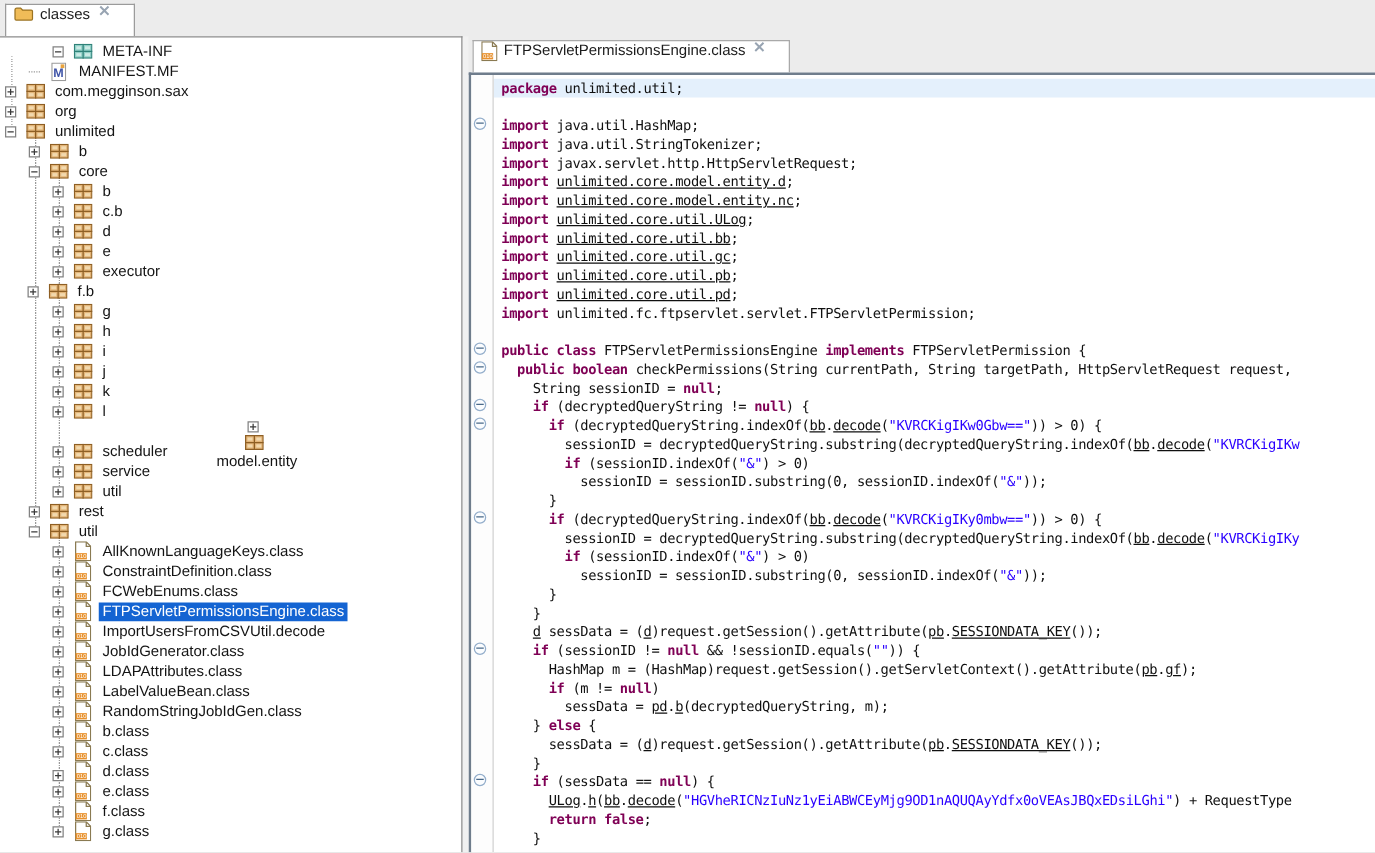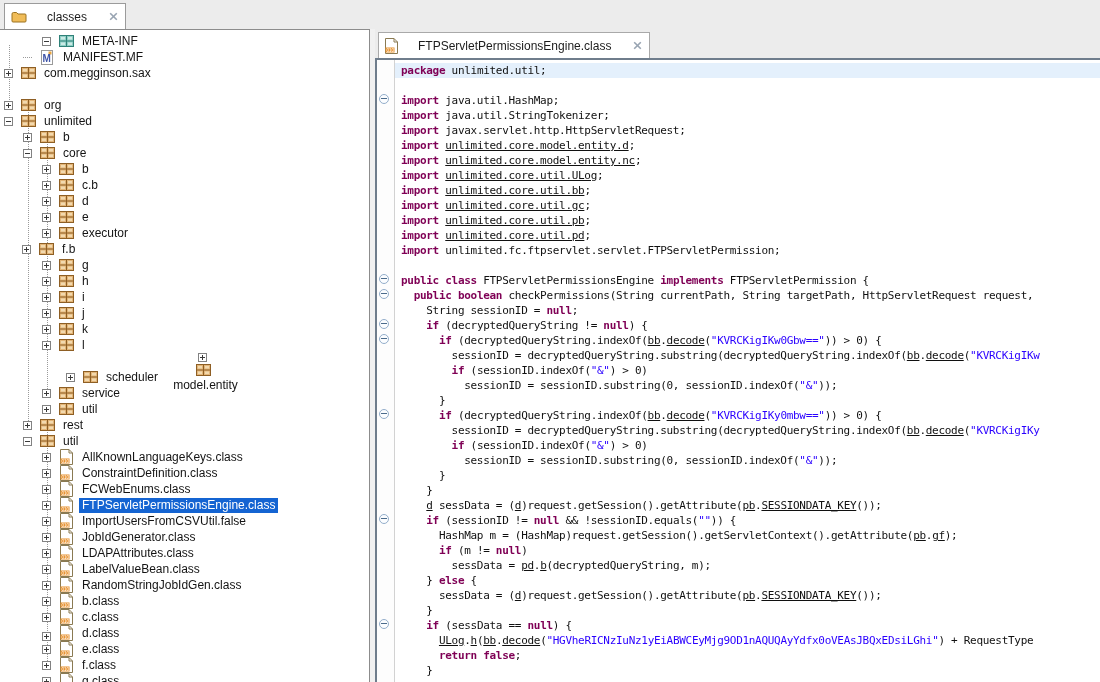--- a/index.html
+++ b/index.html
@@ -1,22 +1,22 @@
 <!DOCTYPE html>
 <html><head>
 <meta charset="utf-8">
 <style>
   html,body{margin:0;padding:0;background:#DADADA;}
   .window{position:relative;width:1100px;height:682px;background:#ECECEC;overflow:hidden;
           font-family:"Liberation Sans","DejaVu Sans",sans-serif;-webkit-font-smoothing:antialiased;}
 
   
   .main-tabbar{height:29px;position:relative;background:#ECECEC;border-bottom:0;}
-  .tab{position:absolute;top:3px;height:26px;box-sizing:border-box;display:flex;align-items:center;gap:20px;
-       background:#FFFFFF;border:1px solid #9B9B9B;border-bottom:none;padding:0 7px 0 6px;
+  .tab{position:absolute;top:3px;height:26px;box-sizing:border-box;display:flex;align-items:flex-start;gap:5px;
+       background:#FFFFFF;border:1px solid #9B9B9B;border-bottom:none;padding:0 19px 0 6px;
        font-size:12px;color:#1c1c1c;white-space:nowrap;}
   .main-tabbar .tab{left:4px;}
   .tab-ic{display:flex;align-items:center;}
   .tab-close{display:flex;align-items:center;margin-left:2px;cursor:pointer;}
 
   
   .content{display:flex;height:653px;}
   .tree-panel{width:370px;flex:none;box-sizing:border-box;border-top:1px solid #8C8C8C;border-right:1px solid #8C8C8C;
               background:#fff;position:relative;padding-top:3px;overflow:hidden;}
   .gap{width:5px;flex:none;background:#F1F1F1;}
@@ -113,21 +113,21 @@
               <line x1="7.5" y1="0" x2="7.5" y2="12" stroke="#8E5F24"></line>
               <line x1="0" y1="6" x2="15" y2="6" stroke="#8E5F24"></line>
               <rect x="2" y="2" width="4" height="2.5" fill="#F2D9AE"></rect>
               <rect x="9" y="2" width="4" height="2.5" fill="#F2D9AE"></rect>
               <rect x="2" y="7.5" width="4" height="2.5" fill="#F2D9AE"></rect>
               <rect x="9" y="7.5" width="4" height="2.5" fill="#F2D9AE"></rect>
             </svg>
           </span>
           <span class="tlabel">com.megginson.sax</span>
         </div>
-        <div class="trow" style="padding-left: 4px; margin-top: 16px;">
+        <div class="trow" style="padding-left: 4px;">
           <span class="exp plus"></span>
           <span class="ticon">
             <svg width="15" height="12" viewBox="0 0 15 12">
               <rect x="0.5" y="0.5" width="14" height="11" fill="#E3B578" stroke="#8E5F24"></rect>
               <line x1="7.5" y1="0" x2="7.5" y2="12" stroke="#8E5F24"></line>
               <line x1="0" y1="6" x2="15" y2="6" stroke="#8E5F24"></line>
               <rect x="2" y="2" width="4" height="2.5" fill="#F2D9AE"></rect>
               <rect x="9" y="2" width="4" height="2.5" fill="#F2D9AE"></rect>
               <rect x="2" y="7.5" width="4" height="2.5" fill="#F2D9AE"></rect>
               <rect x="9" y="7.5" width="4" height="2.5" fill="#F2D9AE"></rect>
@@ -368,21 +368,21 @@
               <line x1="7.5" y1="0" x2="7.5" y2="12" stroke="#8E5F24"></line>
               <line x1="0" y1="6" x2="15" y2="6" stroke="#8E5F24"></line>
               <rect x="2" y="2" width="4" height="2.5" fill="#F2D9AE"></rect>
               <rect x="9" y="2" width="4" height="2.5" fill="#F2D9AE"></rect>
               <rect x="2" y="7.5" width="4" height="2.5" fill="#F2D9AE"></rect>
               <rect x="9" y="7.5" width="4" height="2.5" fill="#F2D9AE"></rect>
             </svg>
           </span>
           <span class="tlabel">model.entity</span>
         </div>
-        <div class="trow" style="padding-left: 42px; margin-left: 24px;">
+        <div class="trow" style="padding-left: 42px;">
           <span class="exp plus"></span>
           <span class="ticon">
             <svg width="15" height="12" viewBox="0 0 15 12">
               <rect x="0.5" y="0.5" width="14" height="11" fill="#E3B578" stroke="#8E5F24"></rect>
               <line x1="7.5" y1="0" x2="7.5" y2="12" stroke="#8E5F24"></line>
               <line x1="0" y1="6" x2="15" y2="6" stroke="#8E5F24"></line>
               <rect x="2" y="2" width="4" height="2.5" fill="#F2D9AE"></rect>
               <rect x="9" y="2" width="4" height="2.5" fill="#F2D9AE"></rect>
               <rect x="2" y="7.5" width="4" height="2.5" fill="#F2D9AE"></rect>
               <rect x="9" y="7.5" width="4" height="2.5" fill="#F2D9AE"></rect>
@@ -501,21 +501,21 @@
         <div class="trow" style="padding-left: 42px;">
           <span class="exp plus"></span>
           <span class="ticon">
             <svg width="13" height="16" viewBox="0 0 13 16">
               <path d="M0.5 0.5 H9 L12.5 4 V15.5 H0.5 Z" fill="#fff" stroke="#8A7A52"></path>
               <path d="M9 0.5 V4 H12.5" fill="none" stroke="#8A7A52"></path>
               <rect x="0.5" y="9.5" width="9" height="5" fill="#E8912D"></rect>
               <text x="1.4" y="13.7" font-size="4.6" fill="#fff" font-family="Liberation Sans,sans-serif">010</text>
             </svg>
           </span>
-          <span class="tlabel">ImportUsersFromCSVUtil.false</span>
+          <span class="tlabel">ImportUsersFromCSVUtil.decode</span>
         </div>
         <div class="trow" style="padding-left: 42px;">
           <span class="exp plus"></span>
           <span class="ticon">
             <svg width="13" height="16" viewBox="0 0 13 16">
               <path d="M0.5 0.5 H9 L12.5 4 V15.5 H0.5 Z" fill="#fff" stroke="#8A7A52"></path>
               <path d="M9 0.5 V4 H12.5" fill="none" stroke="#8A7A52"></path>
               <rect x="0.5" y="9.5" width="9" height="5" fill="#E8912D"></rect>
               <text x="1.4" y="13.7" font-size="4.6" fill="#fff" font-family="Liberation Sans,sans-serif">010</text>
             </svg>

